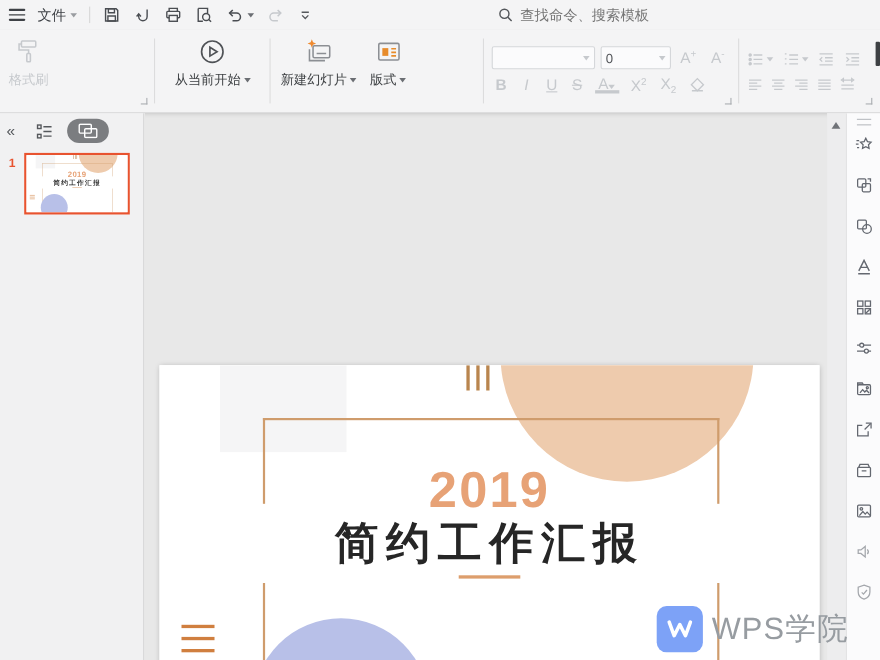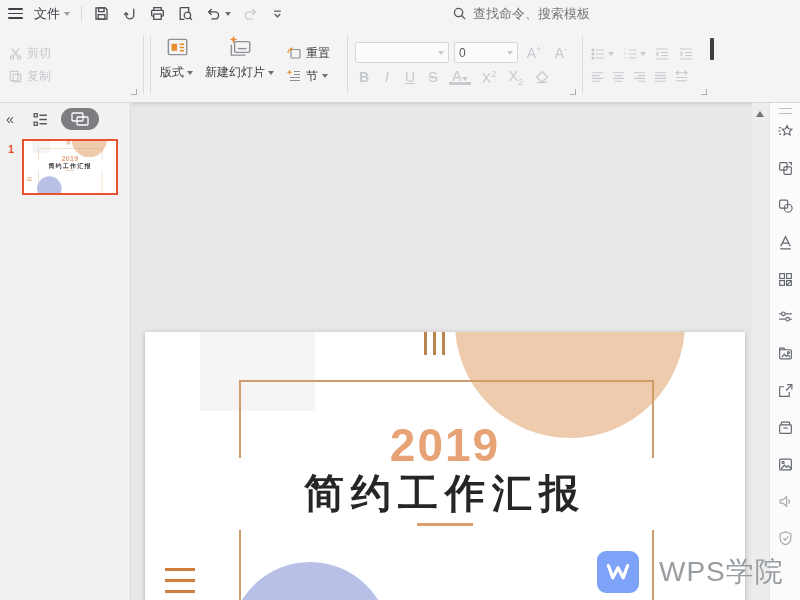--- a/index.html
+++ b/index.html
@@ -74,21 +74,21 @@
   .circle-blue { position:absolute; left:85px; top:230px; width:160px; height:160px; border-radius:50%; background:#b8c0e8; }
 
   
   .vscroll { position:absolute; left:752px; top:103px; width:17px; height:497px; background:#ededee; } 
   .upArrow { position:absolute; left:4px; top:8px; width:0; height:0; border-left:4.5px solid transparent; border-right:4.5px solid transparent; border-bottom:6px solid #707378; }
   .sidebar { position:absolute; left:769px; top:103px; width:31px; height:497px; background:#fbfbfc; border-left:1px solid #e3e3e4; display:flex; flex-direction:column; align-items:center; }
   .sb-handle { margin-top:5px; width:13px; height:6px; border-top:1.5px solid #b9bcc0; border-bottom:1.5px solid #b9bcc0; }
   .sb-icons { margin-top:9px; display:flex; flex-direction:column; gap:20px; align-items:center; }
 
   
-  .watermark { position:absolute; left:597px; top:551px; display:flex; align-items:center; gap:20px; z-index:60; }
+  .watermark { position:absolute; left:597px; top:551px; display:flex; align-items:center; gap:8px; z-index:60; }
   .wm-logo { width:42px; height:42px; border-radius:9px; background:#7da2f7; display:flex; align-items:center; justify-content:center; }
   .wm-text { font-size:28px; color:#979ca1; letter-spacing:1px; }
 
   svg { display:block; }
 </style>
 </head>
 <body>
 
 <div class="topbar">
   <div class="tb-left">
@@ -157,86 +157,73 @@
         <path d="M10.4 10.4L14 14"></path>
       </svg>
     <input type="text" value="" placeholder="查找命令、搜索模板" style="">
   </div>
 
 </div>
 
 <div class="ribbon">
 
   <div class="rg" style="width:140px; padding-left:8px; gap:8px;">
-    <div class="smallcol">
-      <span class="smallbtn dis-t">
-        <svg width="15" height="15" viewBox="0 0 16 16" fill="none" stroke="#c6c9cd" stroke-width="1.2">
-            <circle cx="4.3" cy="12.3" r="1.8"></circle>
-            <circle cx="11.7" cy="12.3" r="1.8"></circle>
-            <path d="M5.5 10.8L12 2.5M10.5 10.8L4 2.5"></path>
-          </svg>
-        <span>剪切</span>
-      </span>
-      <span class="smallbtn dis-t">
-        <svg width="15" height="15" viewBox="0 0 16 16" fill="none" stroke="#c6c9cd" stroke-width="1.2">
-            <rect x="2.5" y="2.5" width="8" height="10"></rect>
-            <rect x="5.5" y="5.5" width="8" height="8"></rect>
-          </svg>
-        <span>复制</span>
-      </span>
+    <div class="bigbtn">
+      <svg width="26" height="26" viewBox="0 0 24 24" fill="none" stroke="#c6c9cd" stroke-width="1.3">
+          <rect x="6" y="3" width="12" height="5" rx="0.8"></rect>
+          <path d="M6 5.5H4v5h8v3"></path>
+          <rect x="10.5" y="13.5" width="3" height="7" rx="0.8"></rect>
+        </svg>
+      <span class="lab dis-t">
+          <span>格式刷</span>
+        </span>
     </div>
     <span class="launcher"></span>
   </div>
 
   <div class="rdiv"></div>
 
+  <div class="rg" style="width:100px; justify-content:center;">
+    <div class="bigbtn">
+      <svg width="26" height="26" viewBox="0 0 24 24" fill="none" stroke="#4f5256" stroke-width="1.4">
+          <circle cx="12" cy="12" r="9"></circle>
+          <path d="M10 8.3l6 3.7-6 3.7z"></path>
+        </svg>
+      <span class="lab">
+          <span>从当前开始</span>
+          <span class="caret"></span>
+        </span>
+    </div>
+  </div>
 
   <div class="rdiv"></div>
 
   <div class="rg" style="width:190px; gap:12px; padding-left:6px;">
-    <div class="bigbtn">
-      <svg width="26" height="26" viewBox="0 0 24 24" fill="none">
-          <rect x="4" y="5" width="17" height="14" rx="1.2" stroke="#8c8f94" stroke-width="1.3"></rect>
-          <rect x="7" y="9" width="5" height="6.5" fill="#e78b2b"></rect>
-          <path d="M14.5 9.5h4M14.5 12.5h4M14.5 15.5h4" stroke="#e78b2b" stroke-width="1.4"></path>
-        </svg>
-      <span class="lab">
-          <span>版式</span>
-          <span class="caret"></span>
-        </span>
-    </div>
     <div class="bigbtn">
       <svg width="26" height="26" viewBox="0 0 24 24" fill="none">
           <path d="M6 1.5l1 2.6 2.6 1-2.6 1-1 2.6-1-2.6-2.6-1 2.6-1z" fill="#ef8a2f"></path>
           <rect x="7" y="7" width="14" height="10" rx="1.2" stroke="#8c8f94" stroke-width="1.3"></rect>
           <path d="M10 13.5h8" stroke="#8c8f94" stroke-width="1.3"></path>
           <path d="M4 10v9.5h13" stroke="#8c8f94" stroke-width="1.3"></path>
         </svg>
       <span class="lab">
           <span>新建幻灯片</span>
           <span class="caret"></span>
         </span>
     </div>
-    <div class="smallcol">
-      <span class="smallbtn">
-        <svg width="16" height="16" viewBox="0 0 16 16" fill="none">
-            <rect x="5" y="4.5" width="9" height="8.5" rx="0.8" stroke="#8c8f94" stroke-width="1.2"></rect>
-            <path d="M2 8a4 4 0 0 1 4-4" stroke="#e78b2b" stroke-width="1.3"></path>
-            <path d="M4.6 2.6L6 4 4.6 5.4" stroke="#e78b2b" stroke-width="1.3"></path>
-          </svg>
-        <span>重置</span>
-      </span>
-      <span class="smallbtn">
-        <svg width="16" height="16" viewBox="0 0 16 16" fill="none">
-            <path d="M3.5 1.5l.8 2 2 .8-2 .8-.8 2-.8-2-2-.8 2-.8z" fill="#ef8a2f"></path>
-            <path d="M8 3.5h6M8 6.5h6M4 9.5h10M4 12.5h10" stroke="#8c8f94" stroke-width="1.2"></path>
-          </svg>
-        <span>节</span>
-        <span class="caret"></span>
-      </span>
+    <div class="bigbtn">
+      <svg width="26" height="26" viewBox="0 0 24 24" fill="none">
+          <rect x="4" y="5" width="17" height="14" rx="1.2" stroke="#8c8f94" stroke-width="1.3"></rect>
+          <rect x="7" y="9" width="5" height="6.5" fill="#e78b2b"></rect>
+          <path d="M14.5 9.5h4M14.5 12.5h4M14.5 15.5h4" stroke="#e78b2b" stroke-width="1.4"></path>
+        </svg>
+      <span class="lab">
+          <span>版式</span>
+          <span class="caret"></span>
+        </span>
     </div>
   </div>
 
   <div class="rdiv"></div>
 
   <div class="rg" style="width:228px;">
     <div class="fontgrid">
       <div class="frow">
         <span class="combo" style="width:94px;">
           <span></span>

